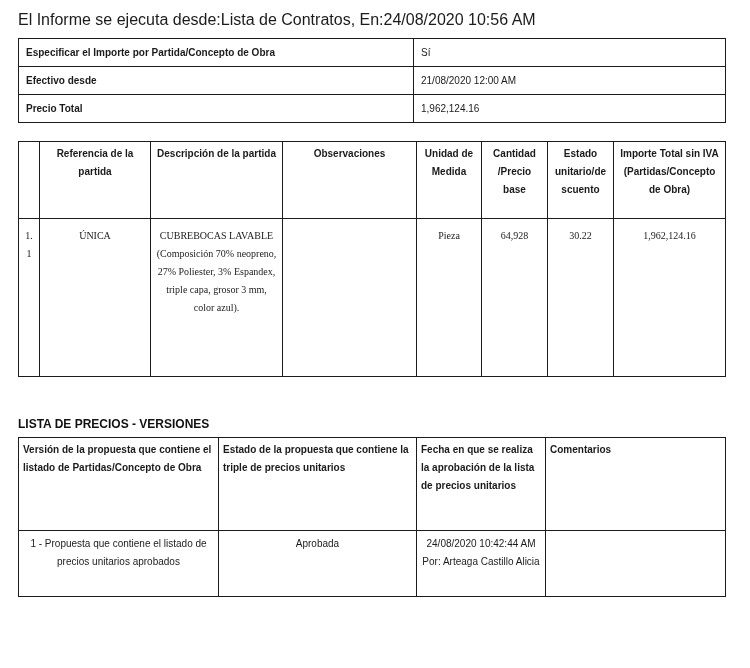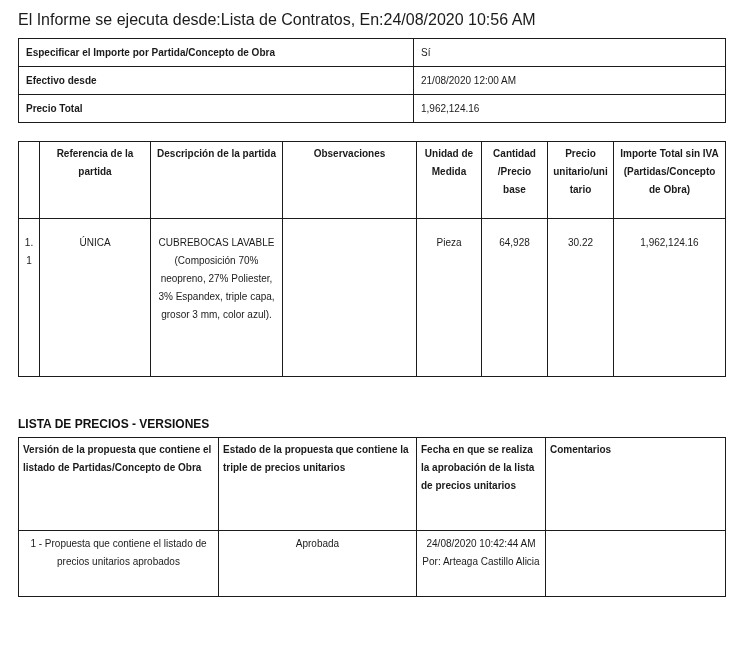--- a/index.html
+++ b/index.html
@@ -46,21 +46,22 @@
     font-weight: 700;
     text-align: center;
     vertical-align: top;
     padding: 3px 5px;
   }
   .items thead tr { height: 77px; }
   .items tbody tr { height: 158px; }
   .items td {
     text-align: center;
     vertical-align: top;
-    padding: 15px 5px;
+    padding: 8px 5px;
+    font-family: Liberation Serif, serif;
   }
   
   .versions-title {
     font-size: 12px;
     font-weight: 700;
     margin: 40px 0 6px 0;
     color: #111;
   }
   .versions { width: 707px; }
   .versions th {
@@ -118,21 +119,21 @@
       <col style="width:112px">
     </colgroup>
     <thead>
       <tr>
         <th></th>
         <th>Referencia de la partida</th>
         <th>Descripción de la partida</th>
         <th>Observaciones</th>
         <th>Unidad de Medida</th>
         <th>Cantidad /Precio base</th>
-        <th>Precio unitario/unitario</th>
+        <th>Estado unitario/descuento</th>
         <th>Importe Total sin IVA (Partidas/Concepto de Obra)</th>
       </tr>
     </thead>
     <tbody>
       <tr>
         <td>1.1</td>
         <td>ÚNICA</td>
         <td>CUBREBOCAS LAVABLE (Composición 70% neopreno, 27% Poliester, 3% Espandex, triple capa, grosor 3 mm, color azul).</td>
         <td></td>
         <td>Pieza</td>

